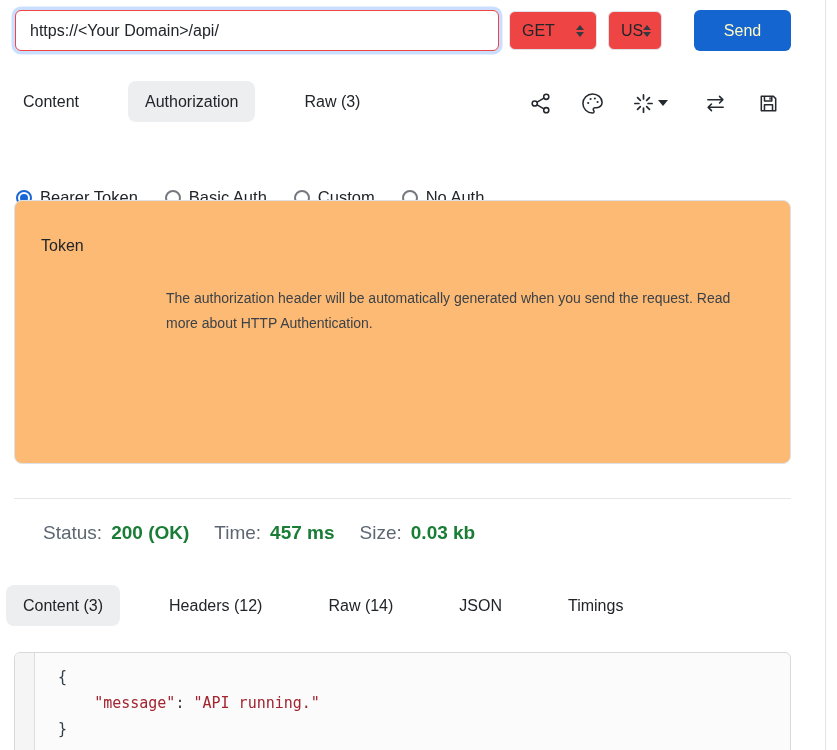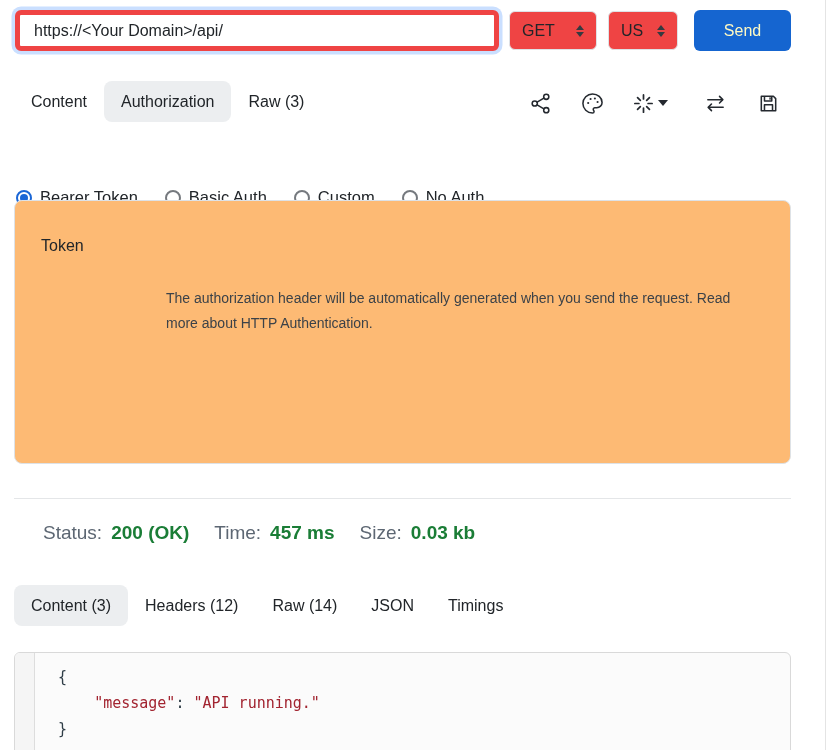--- a/index.html
+++ b/index.html
@@ -7,43 +7,43 @@
   body { font-family:"Liberation Sans", sans-serif; color:#212529; }
   .page {
     position:relative; width:837px; height:750px;
     background:#fff; overflow:hidden;
   }
   .page-edge { position:absolute; left:825px; top:0; width:1px; height:750px; background:#e4e4e4; }
 
   
   .url-input {
     position:absolute; left:15px; top:10px; width:484px; height:41px;
-    border:5px solid #ef4444; border-radius:6px; padding:0 14px;
+    border:1px solid #ef4444; border-radius:6px; padding:0 14px;
     font:16px "Liberation Sans", sans-serif; color:#212529;
     outline:none; box-shadow:0 0 0 3.5px rgba(13,110,253,.22);
   }
   .select-box {
     position:absolute; top:11px; height:39px; border:1px solid #dee2e6; border-radius:6px;
     background:#ef4444; display:flex; align-items:center; justify-content:space-between;
     padding:0 12px; font-size:16px; color:#212529; cursor:pointer;
   }
   .select-box.method { left:509px; width:88px; }
-  .select-box.region { left:608px; width:70px; }
+  .select-box.region { left:608px; width:54px; }
   .updown-icon { display:flex; flex-direction:column; gap:2px; align-items:center; }
   .updown-icon i { display:block; width:0; height:0; border-left:4.5px solid transparent; border-right:4.5px solid transparent; }
   .updown-icon i.up { border-bottom:5px solid #343a40; }
   .updown-icon i.down { border-top:5px solid #343a40; }
   .send-button {
     position:absolute; left:694px; top:10px; width:97px; height:41px;
     background:#1565d0; color:#fef9c3; border:none; border-radius:6px;
     font:16px "Liberation Sans", sans-serif; cursor:pointer;
   }
 
   
-  .tab-row { position:absolute; left:14px; display:flex; }
+  .tab-row { position:absolute; left:6px; display:flex;gap:32px; }
   .tab-row.request { top:81px; }
   .tab-row.response { top:585px; }
   .tab {
     height:41px; line-height:41px; padding:0 17px; font-size:16px; color:#212529;
     border-radius:8px; cursor:pointer; white-space:nowrap;
   }
   .tab.active { background:#eceef0; }
 
   
   .icon-btn {

